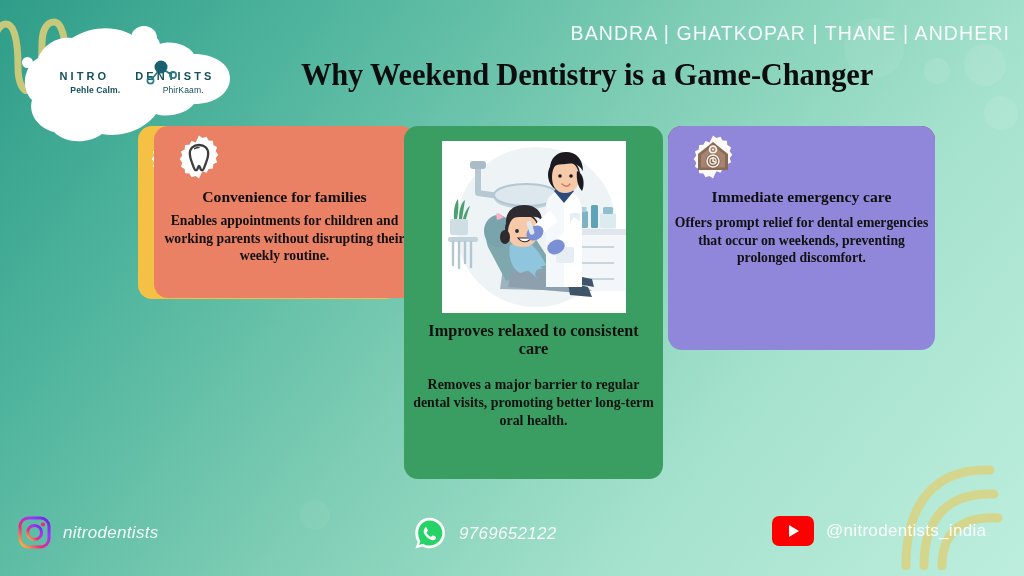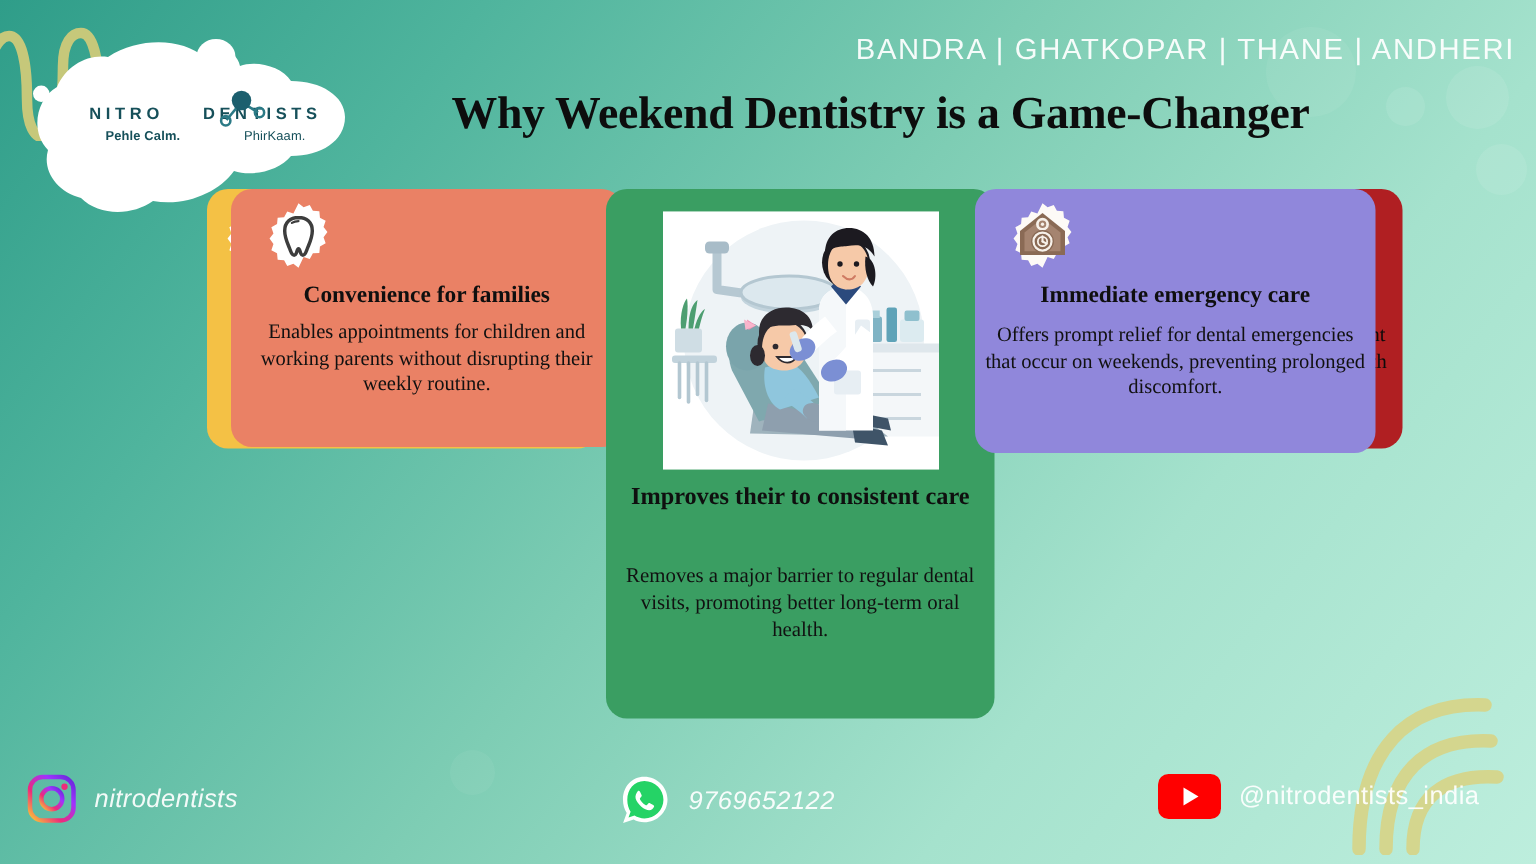--- a/index.html
+++ b/index.html
@@ -67,35 +67,35 @@
 
   
   .grid { position:absolute; left:138px; top:126px; width:797px; height:353px; }
   .card { position:absolute; border-radius:14px; overflow:hidden; }
   .card-inner { position:relative; height:100%; padding:0 14px; }
 
   .card-yellow { left:0;     top:0;   width:261px; height:173px; background:#f4c145; }
   .card-coral  { left:16px;     top:181; width:261px; height:172px; background:#ea8165; }
   .card-green  { left:266px; top:0;   width:259px; height:353px; background:#3a9e62; }
   .card-red    { left:530px; top:0;   width:267px; height:173px; background:#b01f22; }
-  .card-purple { left:512px; top:181; width:267px; height:176px; background:#9087db; }
+  .card-purple { left:530px; top:181; width:267px; height:224px; background:#9087db; }
 
   .badge {
     position:absolute; width:46px; height:46px;
   }
   .badge svg { width:46px; height:46px; display:block; }
 
   .card-heading {
     font-family:"Liberation Serif", serif;
     font-weight:700; text-align:center; line-height:1.14;
     color:#0f0f0f;
   }
   .card-body {
     font-family:"Liberation Serif", serif;
-    font-weight:400; text-align:center; line-height:1.28;
+    font-weight:700; text-align:center; line-height:1.28;
     color:#111;
   }
 
   
   .card-yellow .badge { left:10px; top:8px; }
   .card-yellow .card-heading { position:absolute; left:6px; right:6px; top:58px; font-size:15.6px; }
   .card-yellow .card-body    { position:absolute; left:12px; right:12px; top:86px; font-size:13.7px; }
 
   
   .card-coral .badge { left:22px; top:8px; }
@@ -312,21 +312,21 @@
             <path d="M120 43 C123 46 126 46 128 43" fill="none" stroke="#cf7b63" stroke-width="1.4" stroke-linecap="round"></path>
 
             <path d="M108 70 C100 76 94 82 90 88 L98 96 C104 90 110 84 116 80 Z" fill="#ffffff"></path>
             <ellipse cx="93" cy="92" rx="9" ry="7" fill="#7b8fd4" transform="rotate(-30 93 92)"></ellipse>
             <path d="M132 76 C126 86 118 96 110 102 L118 110 C128 102 136 92 140 82 Z" fill="#ffffff"></path>
             <ellipse cx="114" cy="106" rx="9" ry="7" fill="#7b8fd4" transform="rotate(-25 114 106)"></ellipse>
 
             <rect x="86" y="80" width="5" height="14" rx="2" fill="#dce8ee" transform="rotate(-18 88 87)"></rect>
           </svg>
         </div>
-        <div class="card-heading">Improves their to consistent care</div>
+        <div class="card-heading">Improves relaxed to consistent care</div>
         <div class="card-body">Removes a major barrier to regular dental visits, promoting better long-term oral health.</div>
       </div>
     </div>
 
     <div class="card card-red">
       <div class="card-inner">
         <div class="badge">
           <svg viewBox="0 0 46 46">
             <path d="M23 1.5 l3.4 2.6 4.1-1.4 2.1 3.8 4.3.3.4 4.3 3.8 2.1-1.4 4.1 2.6 3.4-2.6 3.4 1.4 4.1-3.8 2.1-.4 4.3-4.3.3-2.1 3.8-4.1-1.4L23 44.5l-3.4-2.6-4.1 1.4-2.1-3.8-4.3-.3-.4-4.3-3.8-2.1 1.4-4.1L3.7 25l2.6-3.4-1.4-4.1 3.8-2.1.4-4.3 4.3-.3 2.1-3.8 4.1 1.4z" fill="#f2fafb"></path>
             <rect x="9" y="11" width="28" height="19" rx="2" fill="#fff" stroke="#2f8f9d" stroke-width="2"></rect>

